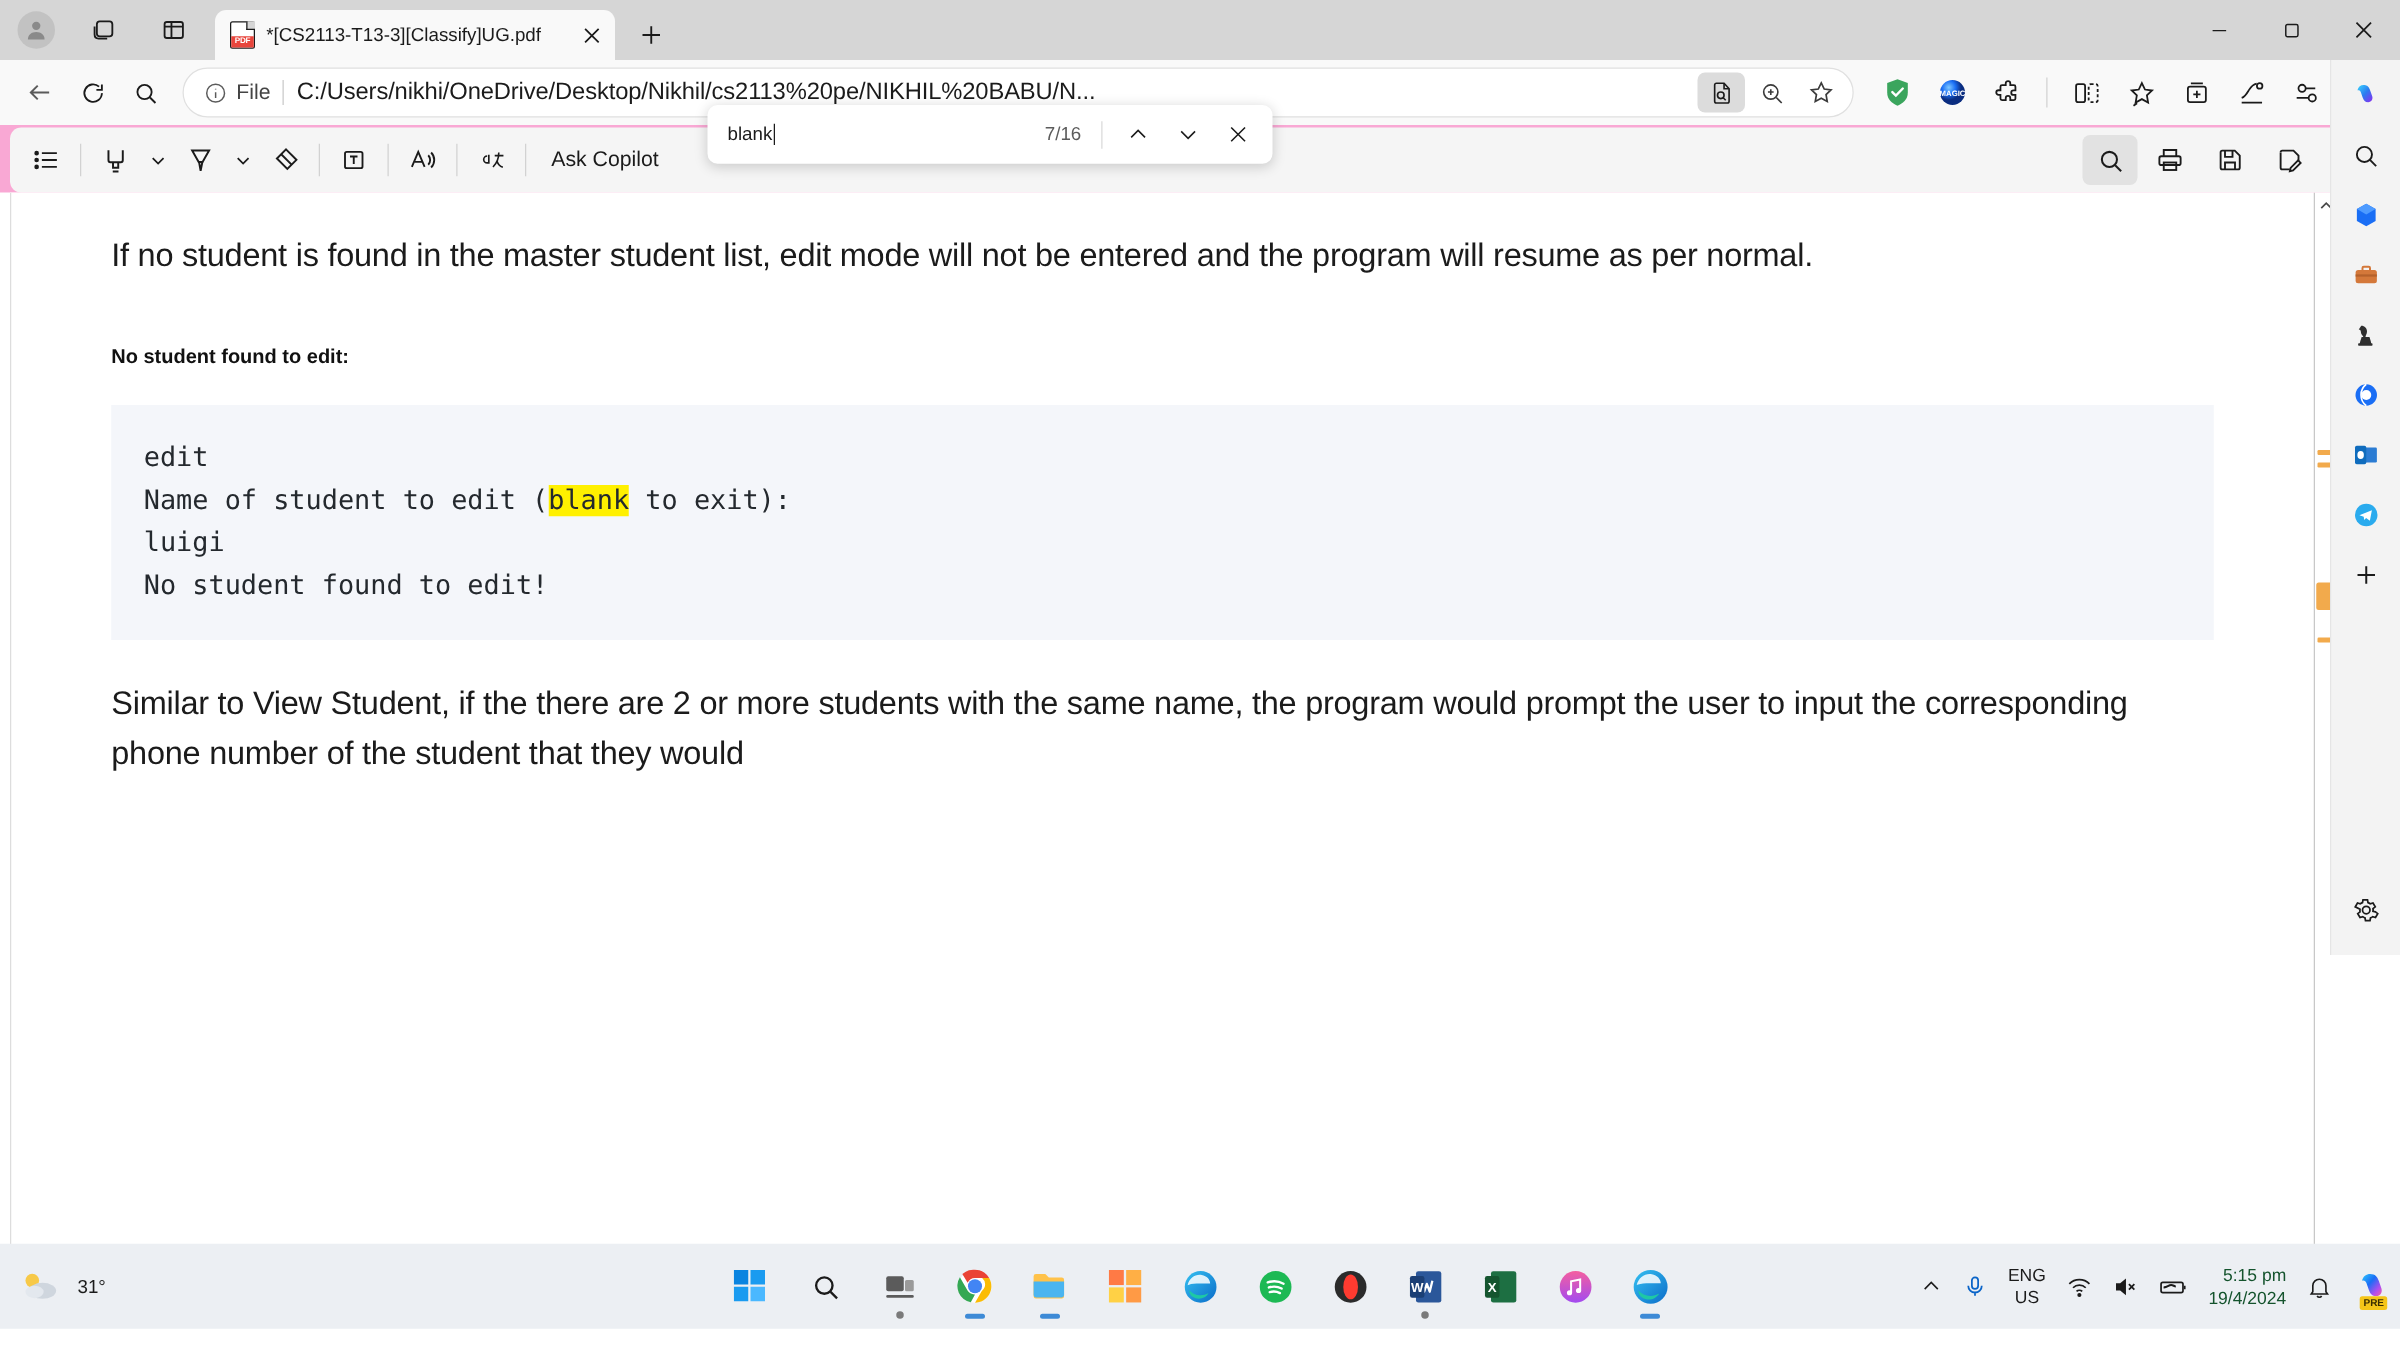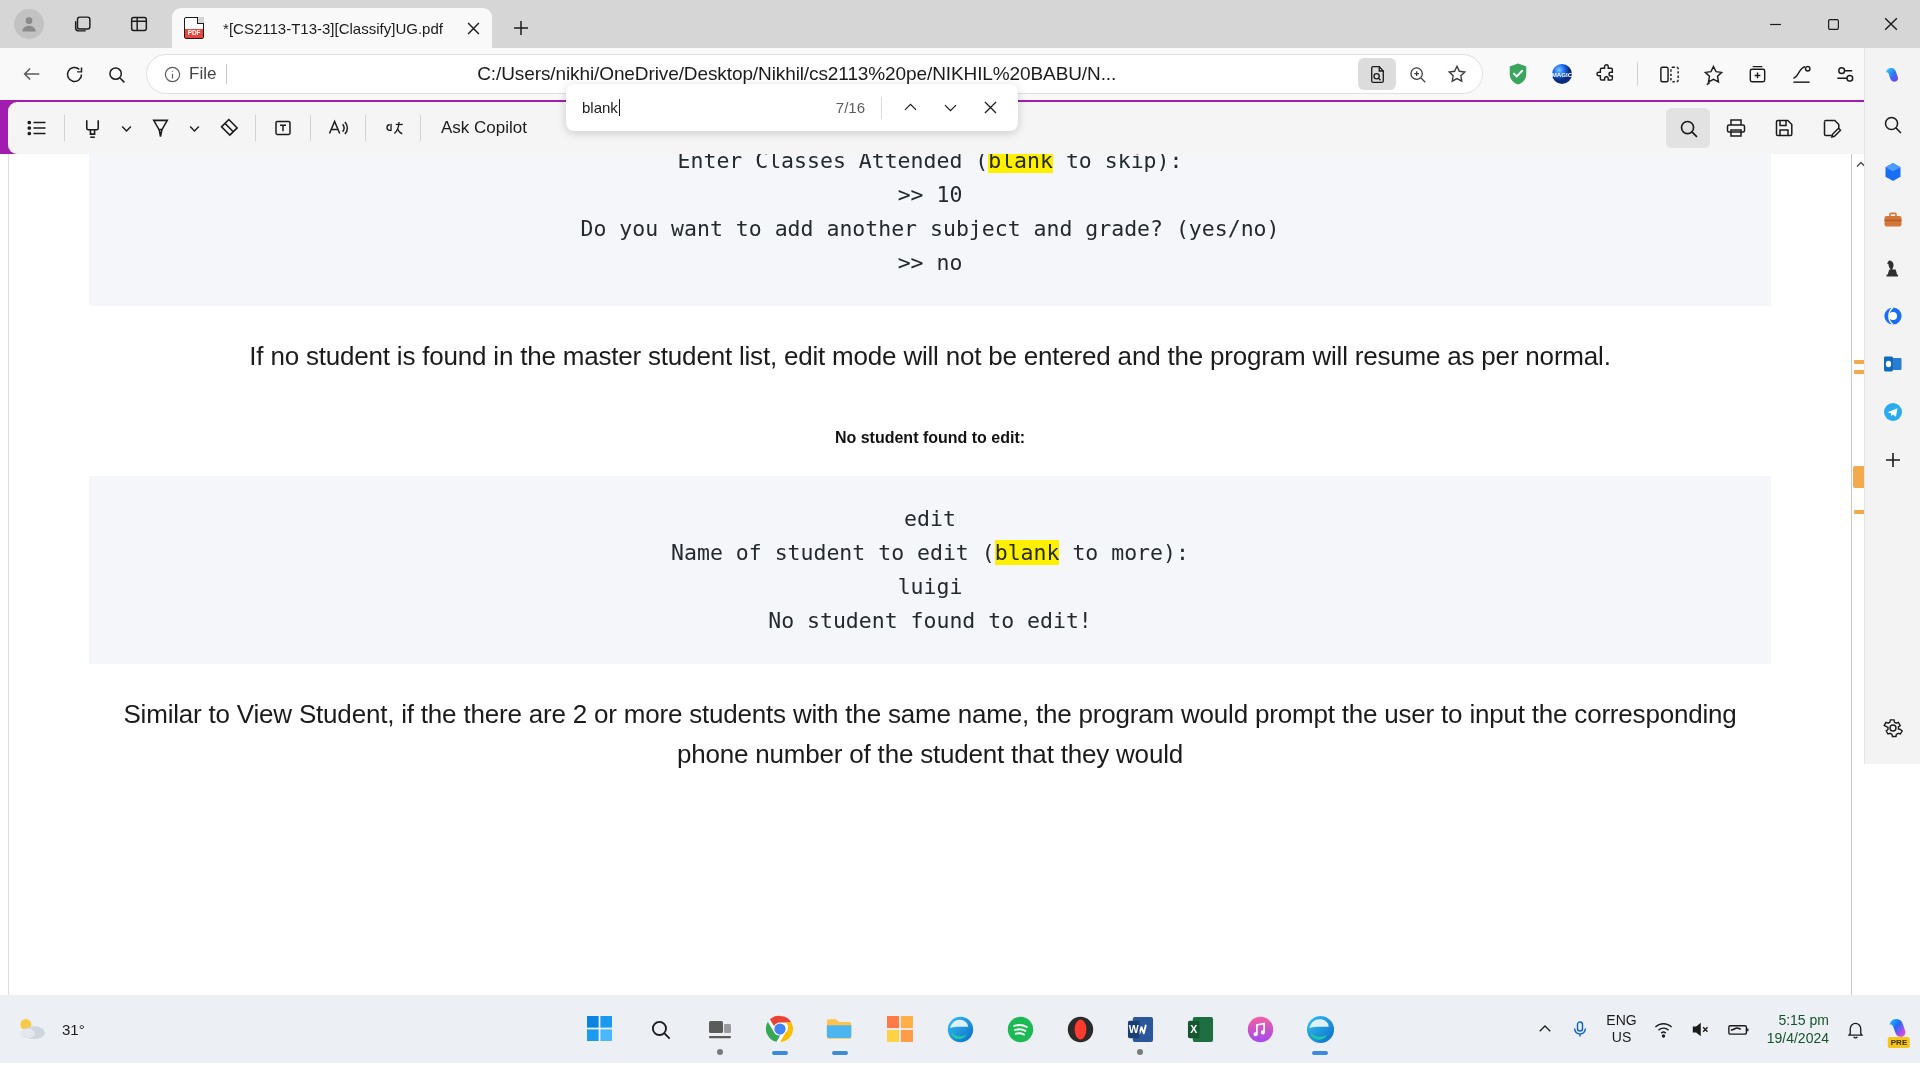--- a/index.html
+++ b/index.html
@@ -4,21 +4,21 @@
 <style>
   * { box-sizing: border-box; margin: 0; padding: 0; }
   html, body { width: 1920px; height: 1080px; overflow: hidden; }
   body {
     font-family: "Liberation Sans", sans-serif;
     background: #ffffff;
     -webkit-font-smoothing: antialiased;
   }
 
   
-  #browser { position: absolute; left:0; top:0; width: 1920px; height: 764px; background:#a21caf;text-align:center; }
+  #browser { position: absolute; left:0; top:0; width: 1920px; height: 764px; background:#f9a8d4; }
 
   .titlebar {
     position: relative; height: 48px; background:#d6d6d6;
     display:flex; align-items:flex-end;
   }
   .tb-left { display:flex; align-items:center; height:48px; padding-left:14px; gap:22px; }
   .profile-circle {
     width:30px; height:30px; border-radius:50%; background:#c2c2c2;
     display:flex; align-items:center; justify-content:center;
   }
@@ -458,31 +458,27 @@
     <div class="find-btn">
       <svg width="19" height="19" viewBox="0 0 24 24" fill="none" stroke="#1b1b1b" stroke-width="1.6">
           <path d="M5 5l14 14M19 5L5 19"></path>
         </svg>
     </div>
   </div>
 
   <div class="viewer">
     <div class="page">
 
-      <div class="codeblock top"><span>Enter Classes Attended (</span><span class="hl">blank</span><span> to skip):</span>
-<span>&gt;&gt; 10</span>
-<span>Do you want to add another subject and grade? (yes/no)</span>
-<span>&gt;&gt; no</span></div>
 
       <div class="para">If no student is found in the master student list, edit mode will not be entered and the program will resume as per normal.</div>
 
       <div class="heading">No student found to edit:</div>
 
       <div class="codeblock"><span>edit</span>
-<span>Name of student to edit (</span><span class="hl">blank</span><span> to more):</span>
+<span>Name of student to edit (</span><span class="hl">blank</span><span> to exit):</span>
 <span>luigi</span>
 <span>No student found to edit!</span></div>
 
       <div class="para">Similar to View Student, if the there are 2 or more students with the same name, the program would prompt the user to input the corresponding phone number of the student that they would</div>
     </div>
 
     <div class="scrollrail">
       <div class="sr-btn">
         <svg width="12" height="12" viewBox="0 0 12 12" fill="none" stroke="#4a4a4a" stroke-width="1.4">
             <path d="M2 7.5L6 3.5l4 4"></path>

